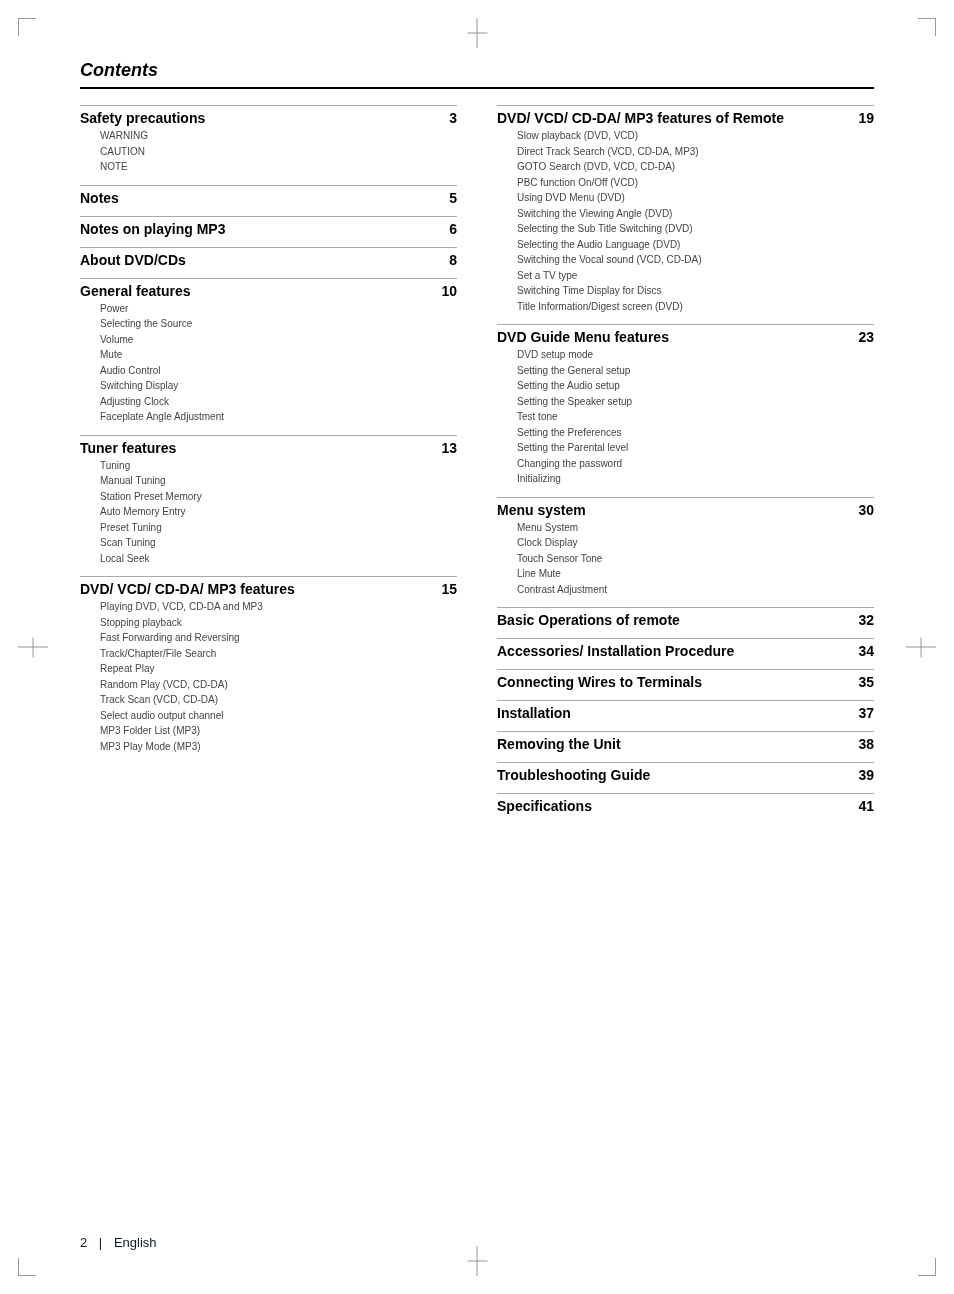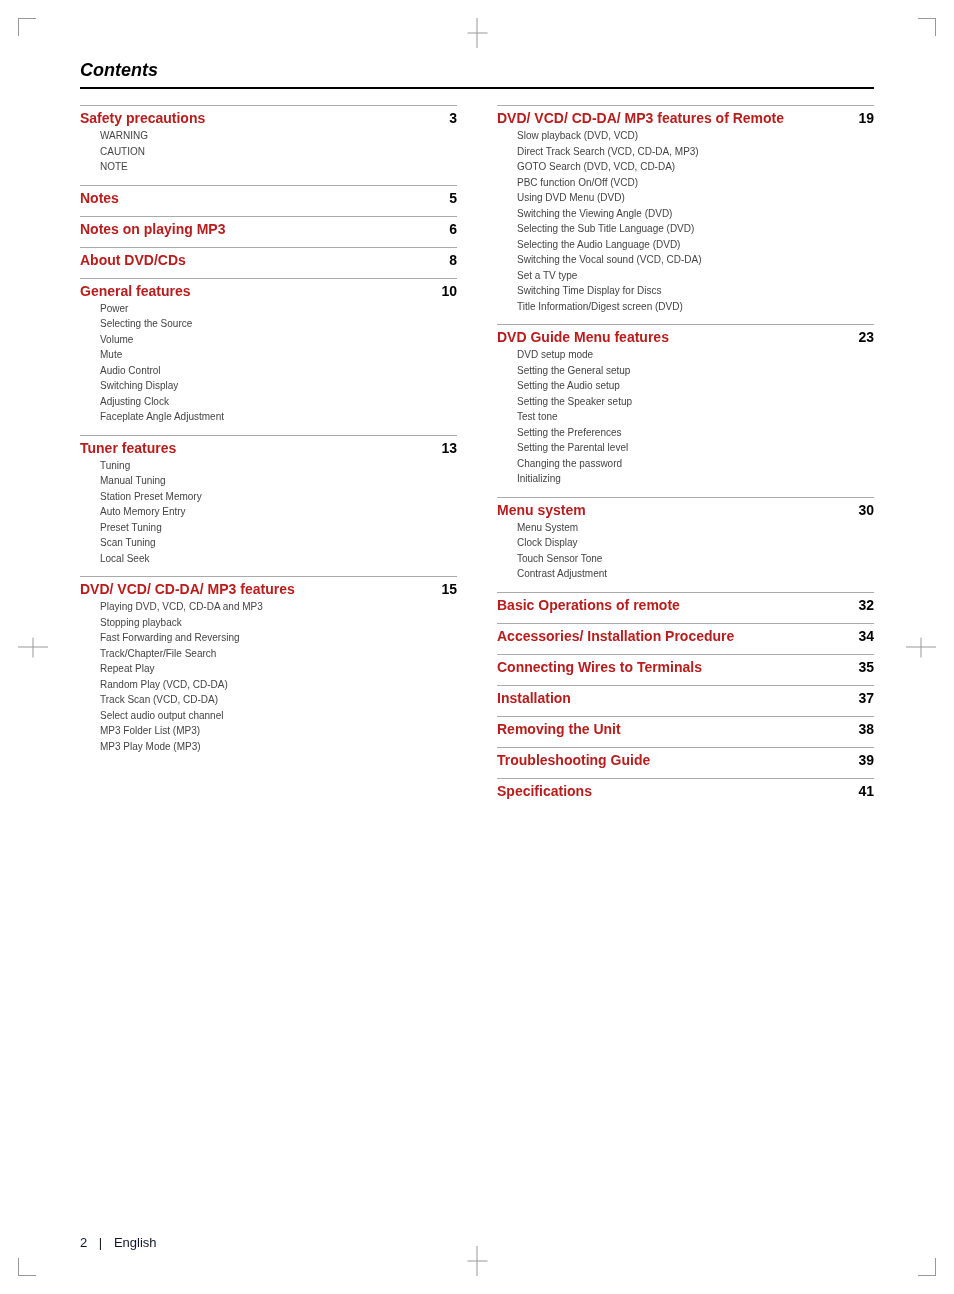--- a/index.html
+++ b/index.html
@@ -150,21 +150,21 @@
       justify-content: space-between;
       align-items: baseline;
       border-top: 1px solid #aaa;
       padding-top: 4px;
       margin-bottom: 2px;
     }
 
     .section-title {
       font-weight: bold;
       font-size: 14px;
-      color: #b91c1c;
+      color: #000000;
     }
 
     .section-page {
       font-weight: bold;
       font-size: 14px;
       color: #000;
     }
 
     .section-items {
       list-style: none;
@@ -298,21 +298,21 @@
             <span class="section-title">DVD/ VCD/ CD-DA/ MP3 features of Remote</span>
             <span class="section-page">19</span>
           </div>
           <ul class="section-items">
             <li>Slow playback (DVD, VCD)</li>
             <li>Direct Track Search (VCD, CD-DA, MP3)</li>
             <li>GOTO Search (DVD, VCD, CD-DA)</li>
             <li>PBC function On/Off (VCD)</li>
             <li>Using DVD Menu (DVD)</li>
             <li>Switching the Viewing Angle (DVD)</li>
-            <li>Selecting the Sub Title Language (DVD)</li>
+            <li>Selecting the Sub Title Switching (DVD)</li>
             <li>Selecting the Audio Language (DVD)</li>
             <li>Switching the Vocal sound (VCD, CD-DA)</li>
             <li>Set a TV type</li>
             <li>Switching Time Display  for Discs</li>
             <li>Title Information/Digest screen (DVD)</li>
           </ul>
         </div>
         <div class="section">
           <div class="section-header">
             <span class="section-title">DVD Guide Menu features</span>
@@ -332,20 +332,21 @@
         </div>
         <div class="section">
           <div class="section-header">
             <span class="section-title">Menu system</span>
             <span class="section-page">30</span>
           </div>
           <ul class="section-items">
             <li>Menu System</li>
             <li>Clock Display</li>
             <li>Touch Sensor Tone</li>
+            <li>Line Mute</li>
             <li>Contrast Adjustment</li>
           </ul>
         </div>
         <div class="section">
           <div class="section-header">
             <span class="section-title">Basic Operations of remote</span>
             <span class="section-page">32</span>
           </div>
         </div>
         <div class="section">

